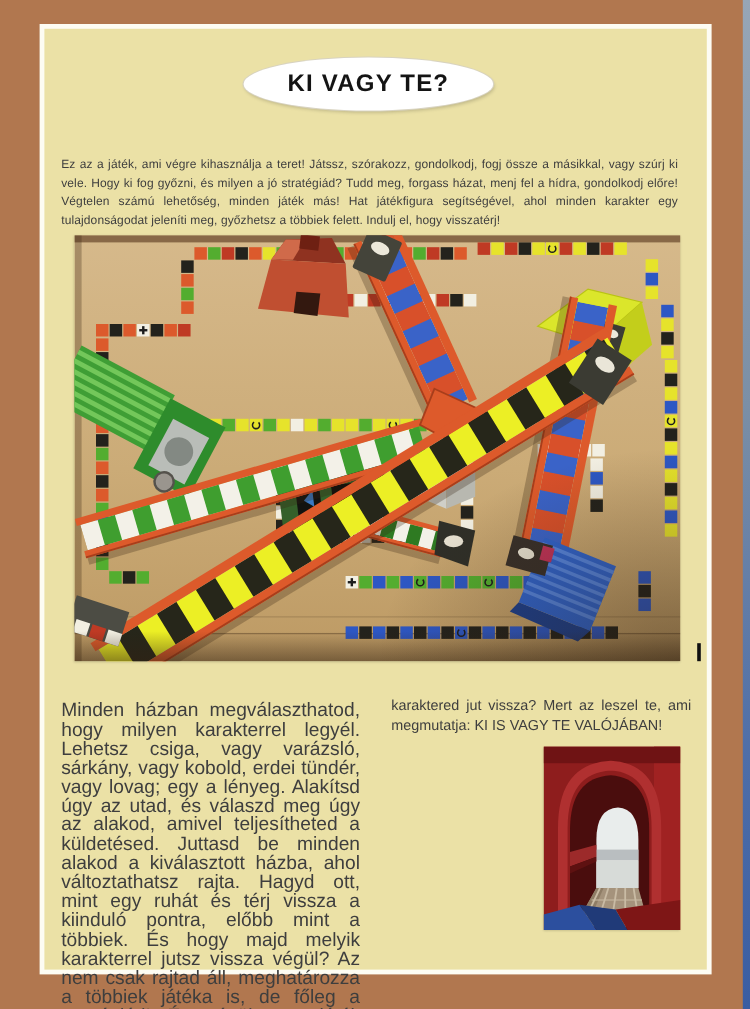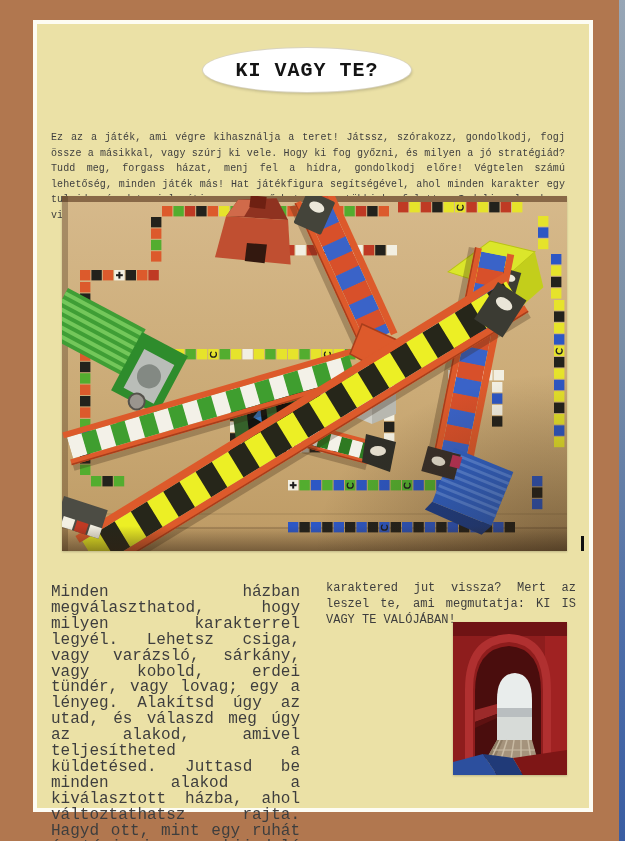--- a/index.html
+++ b/index.html
@@ -1,20 +1,20 @@
 <!DOCTYPE html>
 <html><head>
 <meta charset="utf-8">
 <style>
   html,body{margin:0;padding:0;}
   body{font-family:"Liberation Sans", sans-serif;}
   #screen{position:relative;width:625px;height:841px;background:#b1774f;overflow:hidden;}
   #edge-strip{position:absolute;right:0;top:0;width:6px;height:841px;
     background:linear-gradient(#97a6b6,#7b8fa6 40%,#4e6ea8 75%,#3a5da2);}
-  #sheet{position:absolute;left:33px;top:20px;width:560px;height:792px;background:#fdfcf3;font-family:Liberation Mono, monospace;}
+  #sheet{position:absolute;left:33px;top:20px;width:560px;height:792px;background:#fdfcf3;}
   #page{position:absolute;left:4px;top:4px;width:552px;height:784px;background:#ebe1a6;}
   #title-ellipse{position:absolute;left:166px;top:24px;width:208px;height:44px;background:#ffffff;
     border-radius:50%;box-shadow:0 0 0 1px #d8d3c0, 1px 2px 3px rgba(0,0,0,0.18);
     display:flex;align-items:center;justify-content:center;}
   #title-ellipse .t{font-size:20px;font-weight:bold;color:#141414;letter-spacing:1px;}
   .bodytext{color:#3e3e3e;text-align:justify;}
   #intro{position:absolute;left:14px;top:96px;width:514px;font-size:10px;line-height:15.6px;letter-spacing:0.1px;}
   #board-photo{position:absolute;left:25px;top:172px;width:505px;height:355px;box-shadow:0 1px 2px rgba(0,0,0,0.2);}
   #col-left{position:absolute;left:14px;top:545px;width:249px;font-size:16px;line-height:15.9px;}
   #col-right{position:absolute;left:289px;top:545px;width:250px;font-size:12px;line-height:15.9px;}

